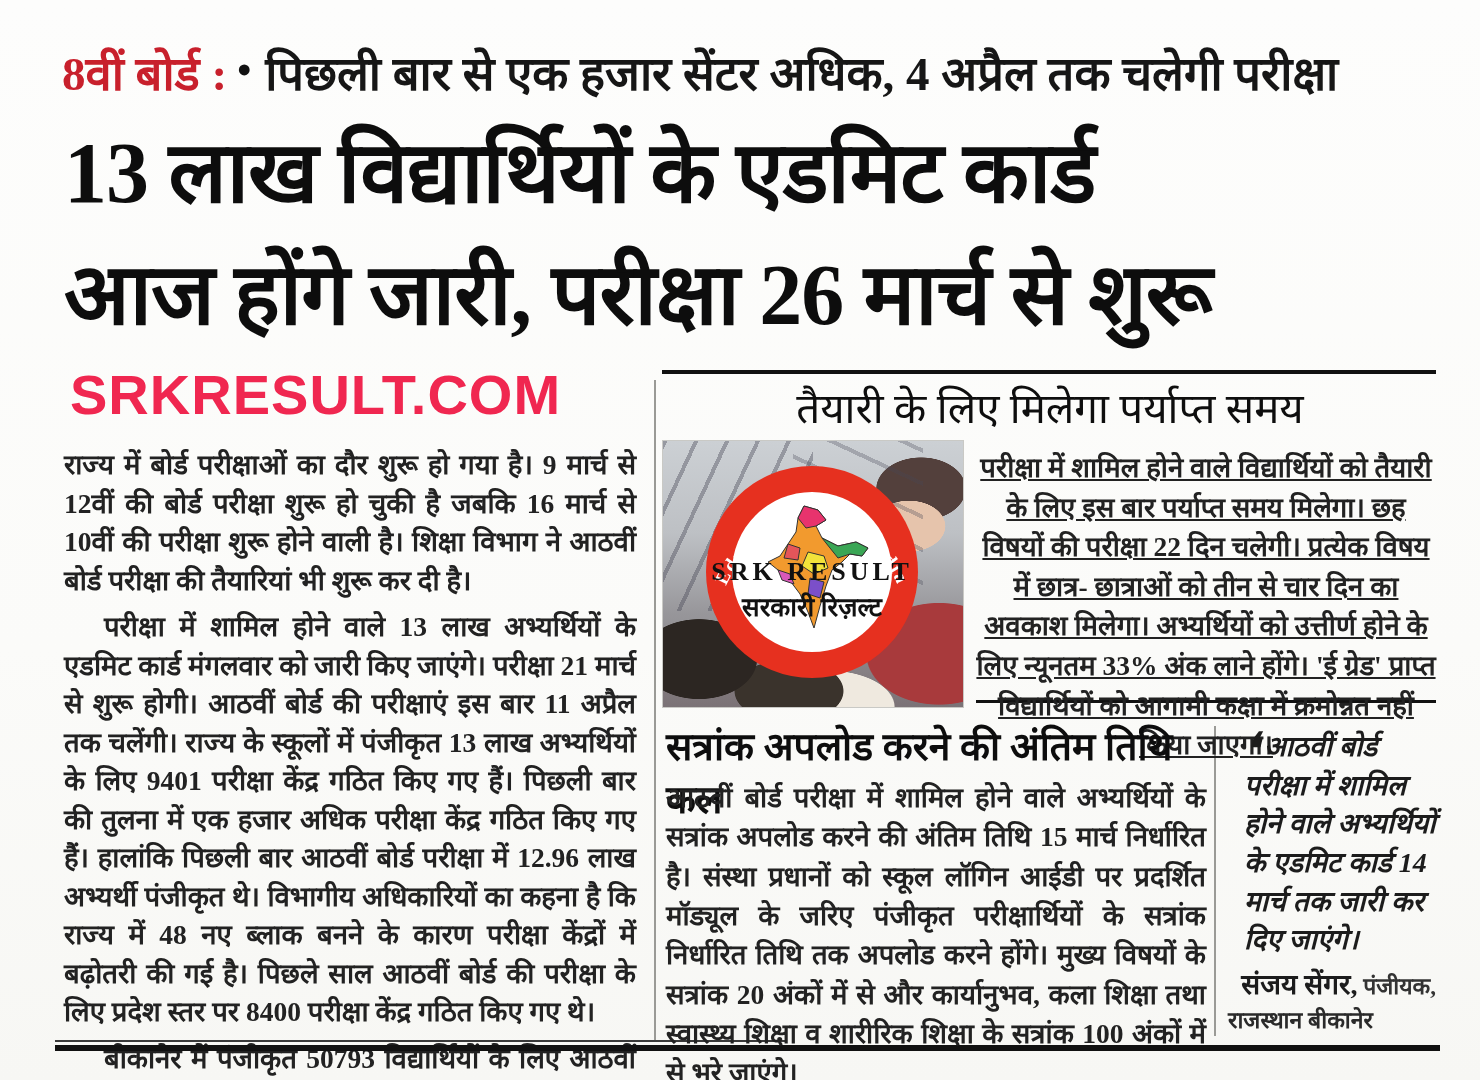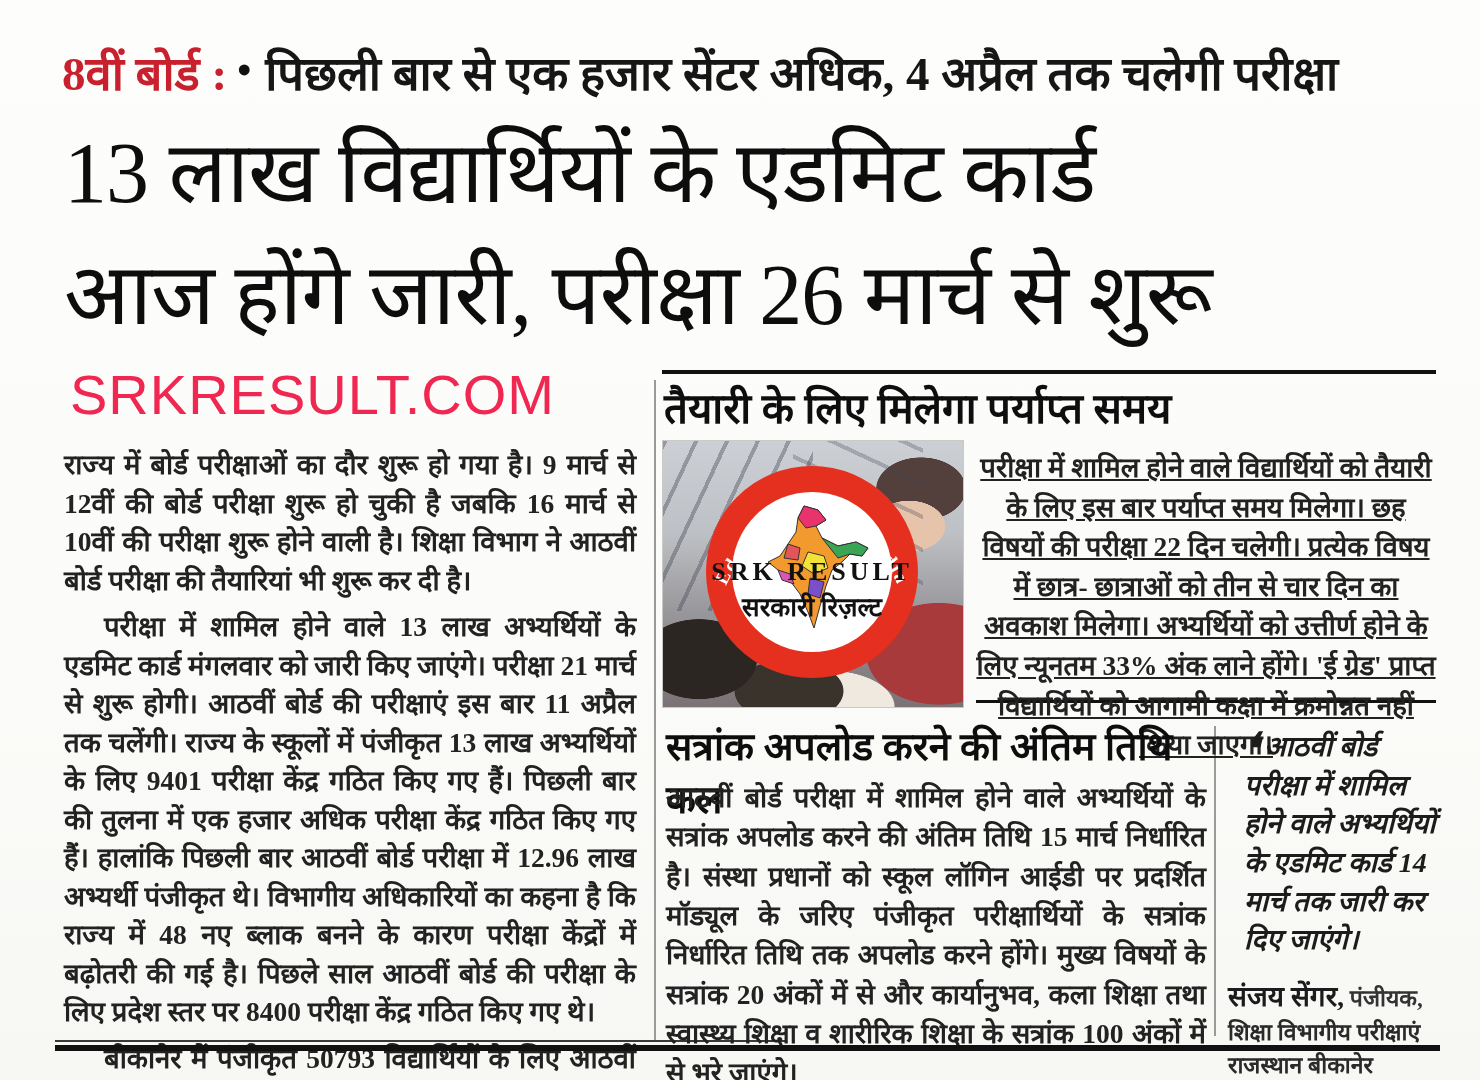--- a/index.html
+++ b/index.html
@@ -7,32 +7,32 @@
     position:relative;width:1480px;height:1080px;margin:0 auto;
     background:linear-gradient(180deg,#fdfdfc 0%,#fbfbf9 60%,#f7f7f4 100%);
     font-family:"Liberation Serif","DejaVu Serif",serif;
     color:#161616;overflow:hidden;
   }
   
   .kicker{position:absolute;left:62px;top:40px;width:1370px;font-size:47px;font-weight:bold;white-space:nowrap;}
   .kicker .tag{color:#c8202c;text-align:right;}
   .kicker .bullet{color:#111;margin:0 14px 0 10px;font-size:40px;vertical-align:6px;}
   
-  .headline{position:absolute;left:64px;top:112px;width:1360px;font-size:86px;line-height:1.42;font-weight:normal;color:#0d0d0d;letter-spacing:-1px;}
+  .headline{position:absolute;left:64px;top:112px;width:1360px;font-size:86px;line-height:1.42;font-weight:bold;color:#0d0d0d;letter-spacing:-1px;}
   
-  .watermark{position:absolute;left:70px;top:362px;font-family:"Liberation Sans","DejaVu Sans",sans-serif;font-size:56px;font-weight:normal;color:#f02750;letter-spacing:1px;}
+  .watermark{position:absolute;left:70px;top:362px;font-family:"Liberation Sans","DejaVu Sans",sans-serif;font-size:56px;font-weight:bold;color:#f02750;letter-spacing:1px;}
   
   .left-col{position:absolute;left:56px;top:438px;width:588px;font-size:27.5px;line-height:1.40;font-weight:bold;text-align:justify;color:#222;}
   .left-col p{margin:8px;}
   .left-col p.indent{text-indent:40px;}
   
   .rule{position:absolute;background:#111;}
   .vrule{position:absolute;background:#9a9a96;}
   
-  .subhead{position:absolute;left:664px;top:378px;width:772px;text-align:left;font-size:42px;font-weight:bold;color:#0e0e0e;}
+  .subhead{position:absolute;left:664px;top:378px;width:772px;text-align:center;font-size:42px;font-weight:normal;color:#0e0e0e;}
   .right-col{position:absolute;left:976px;top:448px;width:460px;font-size:27.5px;line-height:1.44;font-weight:bold;text-align:center;color:#222;text-decoration:underline;}
   
   .photo{
     position:absolute;left:662px;top:440px;width:300px;height:266px;
     background-repeat:no-repeat;
     background-image:
       repeating-linear-gradient(115deg, rgba(70,70,85,.40) 0 4px, rgba(255,255,255,0) 4px 28px),
       repeating-linear-gradient(25deg, rgba(70,70,85,.30) 0 4px, rgba(255,255,255,0) 4px 30px),
       radial-gradient(ellipse 60px 42px at 82% 32%, #e6c4ac 0 60%, rgba(0,0,0,0) 61%),
       radial-gradient(ellipse 74px 52px at 86% 18%, #53403c 0 60%, rgba(0,0,0,0) 61%),
@@ -46,21 +46,21 @@
     border:1px solid #c9c9c5;
   }
   .logo-svg{position:absolute;left:700px;top:460px;}
   
   .bottom-head{position:absolute;left:666px;top:718px;width:540px;font-size:39px;font-weight:bold;color:#0d0d0d;}
   .bottom-body{position:absolute;left:666px;top:778px;width:540px;font-size:27.5px;line-height:1.43;font-weight:bold;text-align:justify;color:#222;}
   
   .quote-box{position:absolute;left:1228px;top:728px;width:208px;color:#1c1c1c;}
   .quote-mark{font-size:44px;font-weight:bold;line-height:0;vertical-align:-8px;margin-right:6px;}
   .quote-text{font-size:28px;line-height:1.38;font-weight:bold;font-style:italic;margin-left:16px;}
-  .quote-author{margin-top:16px;font-size:28px;font-weight:bold;font-style:normal;}
+  .quote-author{margin-top:4px;font-size:28px;font-weight:bold;font-style:normal;text-align:right;}
   .quote-role{font-size:23px;font-weight:bold;color:#333;}
   .quote-org{font-size:23px;font-weight:bold;line-height:1.45;color:#2a2a2a;margin-top:2px;}
 </style>
 </head>
 <body>
 
 <div class="page">
 
   <div class="kicker">
     <span class="tag">8वीं बोर्ड :</span><span class="bullet">•</span><span>पिछली बार से एक हजार सेंटर अधिक, 4 अप्रैल तक चलेगी परीक्षा</span>
@@ -119,18 +119,17 @@
   <div class="bottom-body">आठवीं बोर्ड परीक्षा में शामिल होने वाले अभ्यर्थियों के सत्रांक अपलोड करने की अंतिम तिथि 15 मार्च निर्धारित है। संस्था प्रधानों को स्कूल लॉगिन आईडी पर प्रदर्शित मॉड्यूल के जरिए पंजीकृत परीक्षार्थियों के सत्रांक निर्धारित तिथि तक अपलोड करने होंगे। मुख्य विषयों के सत्रांक 20 अंकों में से और कार्यानुभव, कला शिक्षा तथा स्वास्थ्य शिक्षा व शारीरिक शिक्षा के सत्रांक 100 अंकों में से भरे जाएंगे।</div>
 
   <div class="quote-box">
     <div class="quote-text">
       <span class="quote-mark">❛</span><span>आठवीं बोर्ड परीक्षा में शामिल होने वाले अभ्यर्थियों के एडमिट कार्ड 14 मार्च तक जारी कर दिए जाएंगे।</span>
     </div>
     <div class="quote-author">
       <span>संजय सेंगर,</span><span class="quote-role"> पंजीयक,</span>
     </div>
     <div class="quote-org">
-      <div>शिक्षा विभागीय परीक्षाएं</div>
       <div>राजस्थान बीकानेर</div>
     </div>
   </div>
 
 </div>
 
 </body></html>

